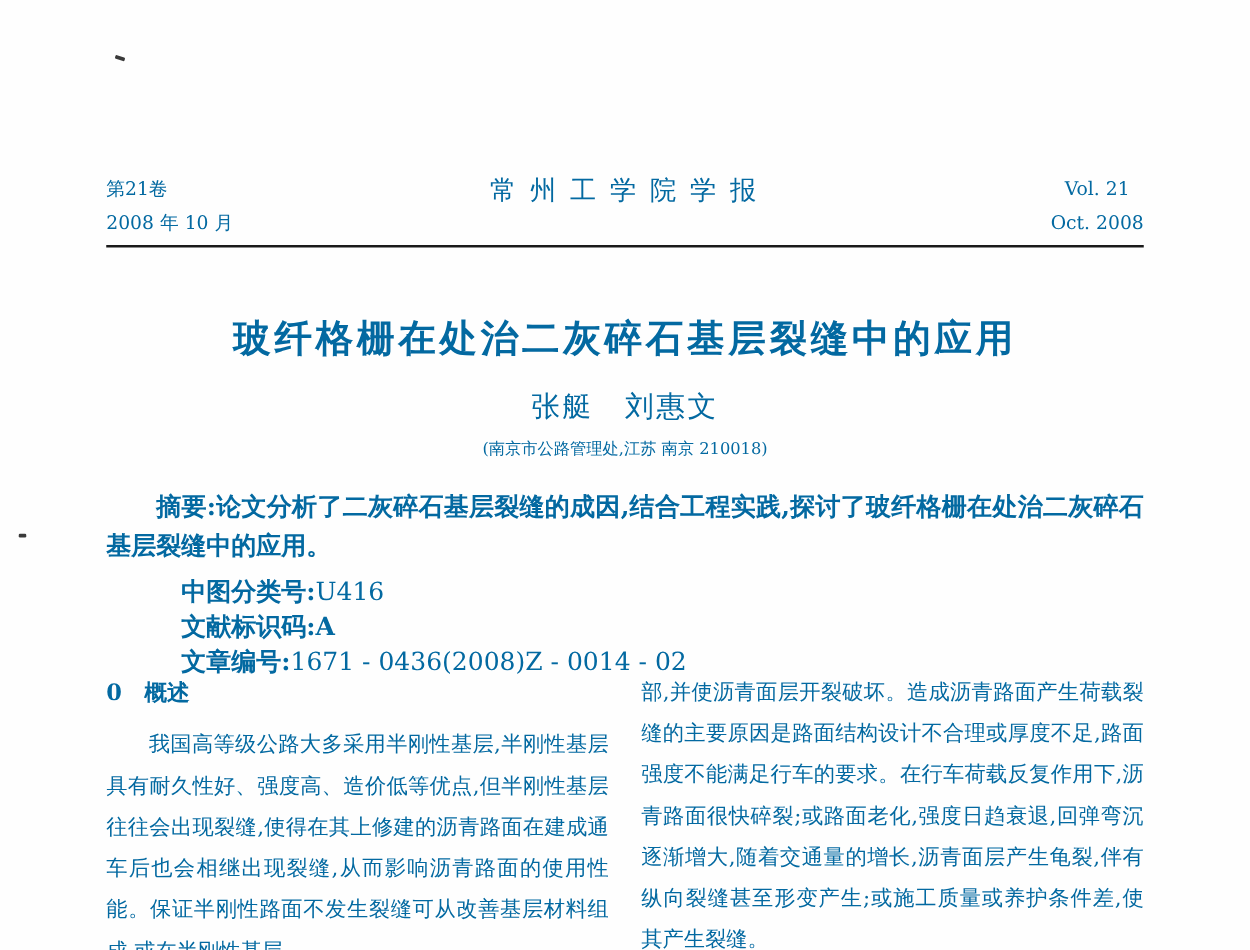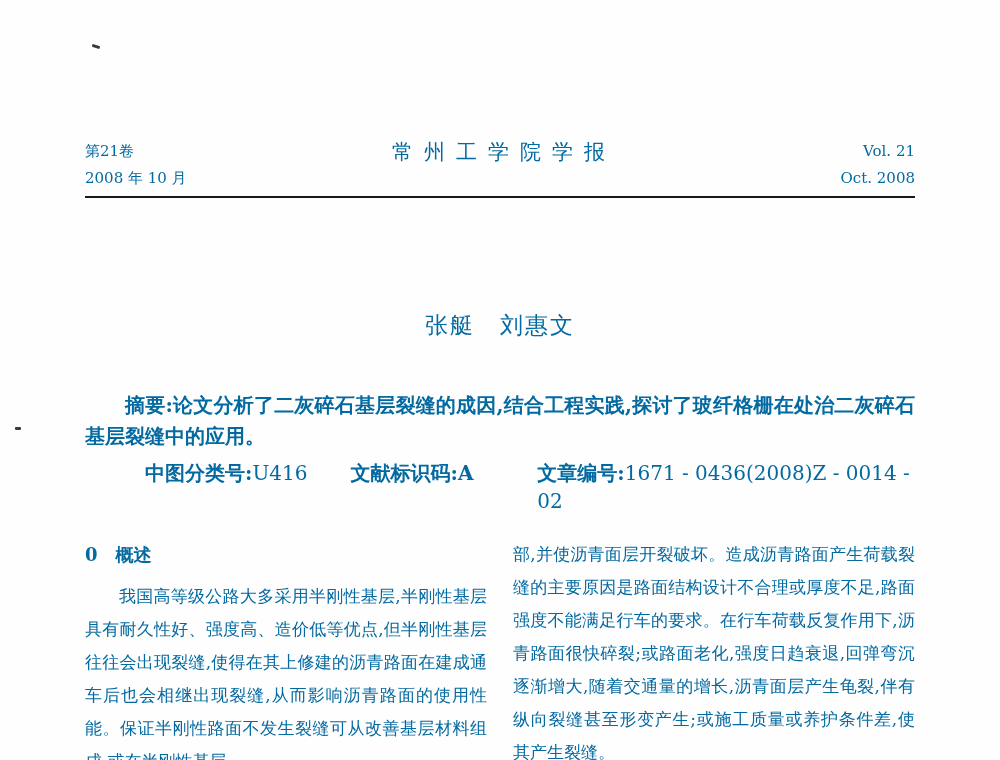--- a/index.html
+++ b/index.html
@@ -27,21 +27,21 @@
   }
   .header-left { font-size: 15px; line-height: 27px; text-align: left; }
   .header-center { text-align: center; flex: 1; }
   .journal-title-cn {
     font-size: 21px;
     letter-spacing: 11px;
     font-weight: 500;
     white-space: nowrap;
   }
   .journal-title-en { font-size: 15px; margin-top: 5px; letter-spacing: 0.3px; }
-  .header-right { font-size: 15px; line-height: 27px; text-align: right; margin-left: 19px; }
+  .header-right { font-size: 15px; line-height: 27px; text-align: center; margin-left: 19px; }
 
   
   .article-title {
     position: absolute;
     top: 251px;
     left: 0;
     width: 100%;
     text-align: center;
     font-size: 30px;
     font-weight: bold;
@@ -84,20 +84,21 @@
     margin: 8px 0 0 0;
     padding-left: 60px;
     font-weight: bold;
     line-height: 28px;
   }
   .classification {
     margin: 7px 0 0 0;
     padding-left: 60px;
     line-height: 28px;
     display: flex;
+    flex-direction: column;
   }
   .classification .label { font-weight: bold; }
   .cls-item-1 { width: 220px; }
   .cls-item-2 { width: 200px; }
 
   
   .body-columns {
     position: absolute;
     top: 538px;
     left: 85px;
@@ -141,21 +142,23 @@
     </div>
     <div class="header-center">
       <div class="journal-title-cn">常州工学院学报</div>
     </div>
     <div class="header-right">
       <div>Vol. 21</div>
       <div>Oct. 2008</div>
     </div>
   </div>
 
+  <div class="article-title">玻纤格栅在处治二灰碎石基层裂缝中的应用</div>
   <div class="authors">张艇　刘惠文</div>
+  <div class="affiliation">(南京市公路管理处,江苏 南京 210018)</div>
 
   <div class="meta">
     <p class="abstract"><span>摘要:</span><span>论文分析了二灰碎石基层裂缝的成因,结合工程实践,探讨了玻纤格栅在处治二灰碎石基层裂缝中的应用。</span></p>
     <div class="classification">
       <span class="cls-item-1"><span class="label">中图分类号:</span><span>U416</span></span>
       <span class="cls-item-2"><span class="label">文献标识码:</span><span class="label">A</span></span>
       <span class="cls-item-3"><span class="label">文章编号:</span><span>1671 - 0436(2008)Z - 0014 - 02</span></span>
     </div>
   </div>
 

